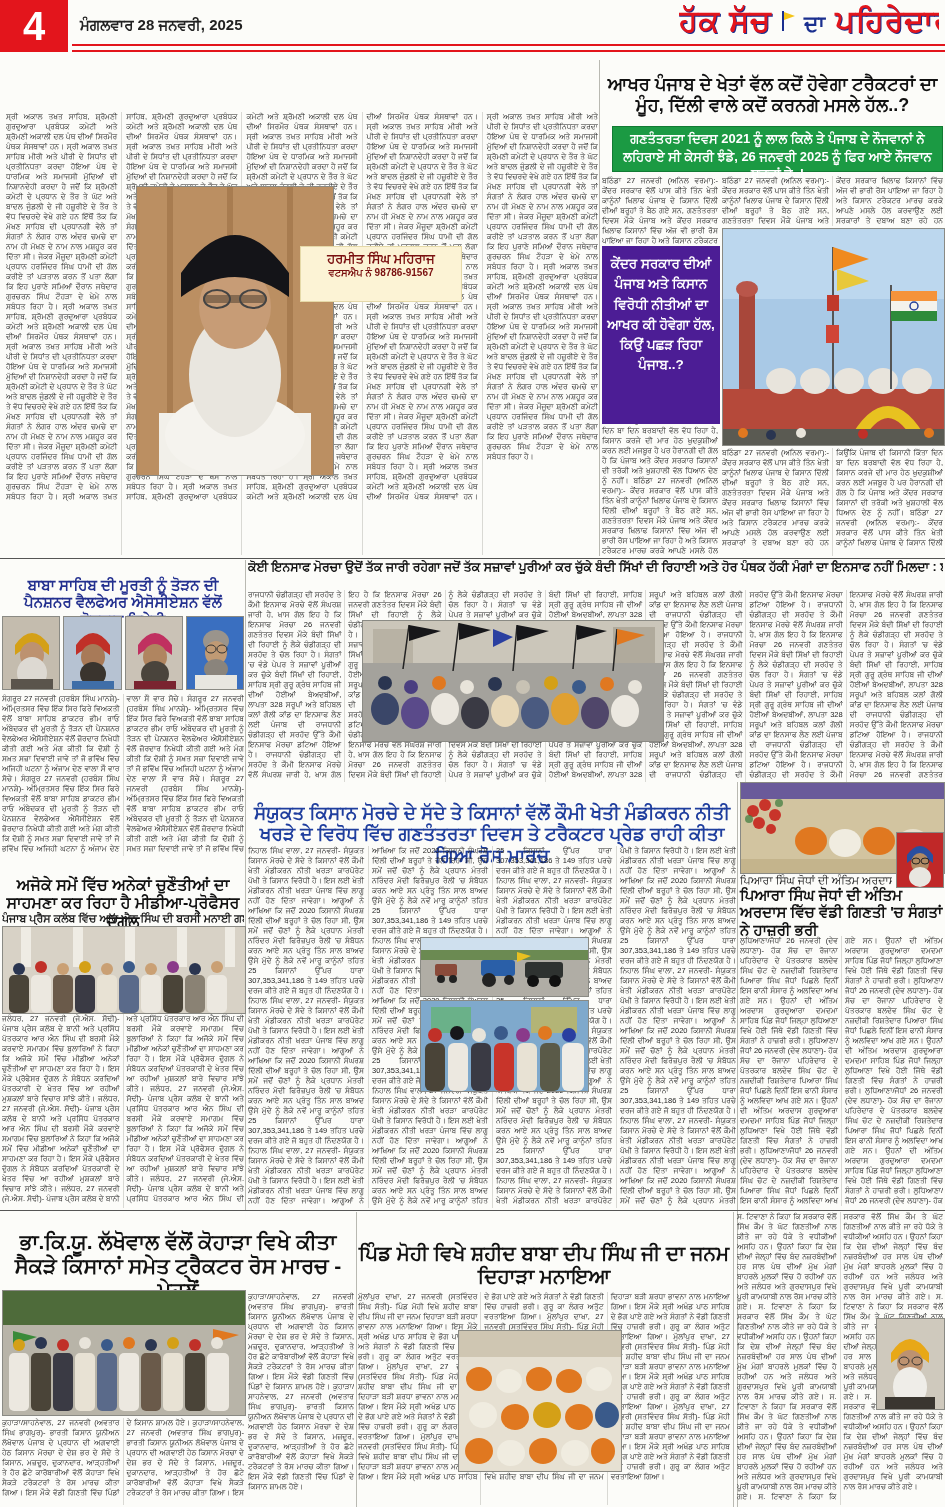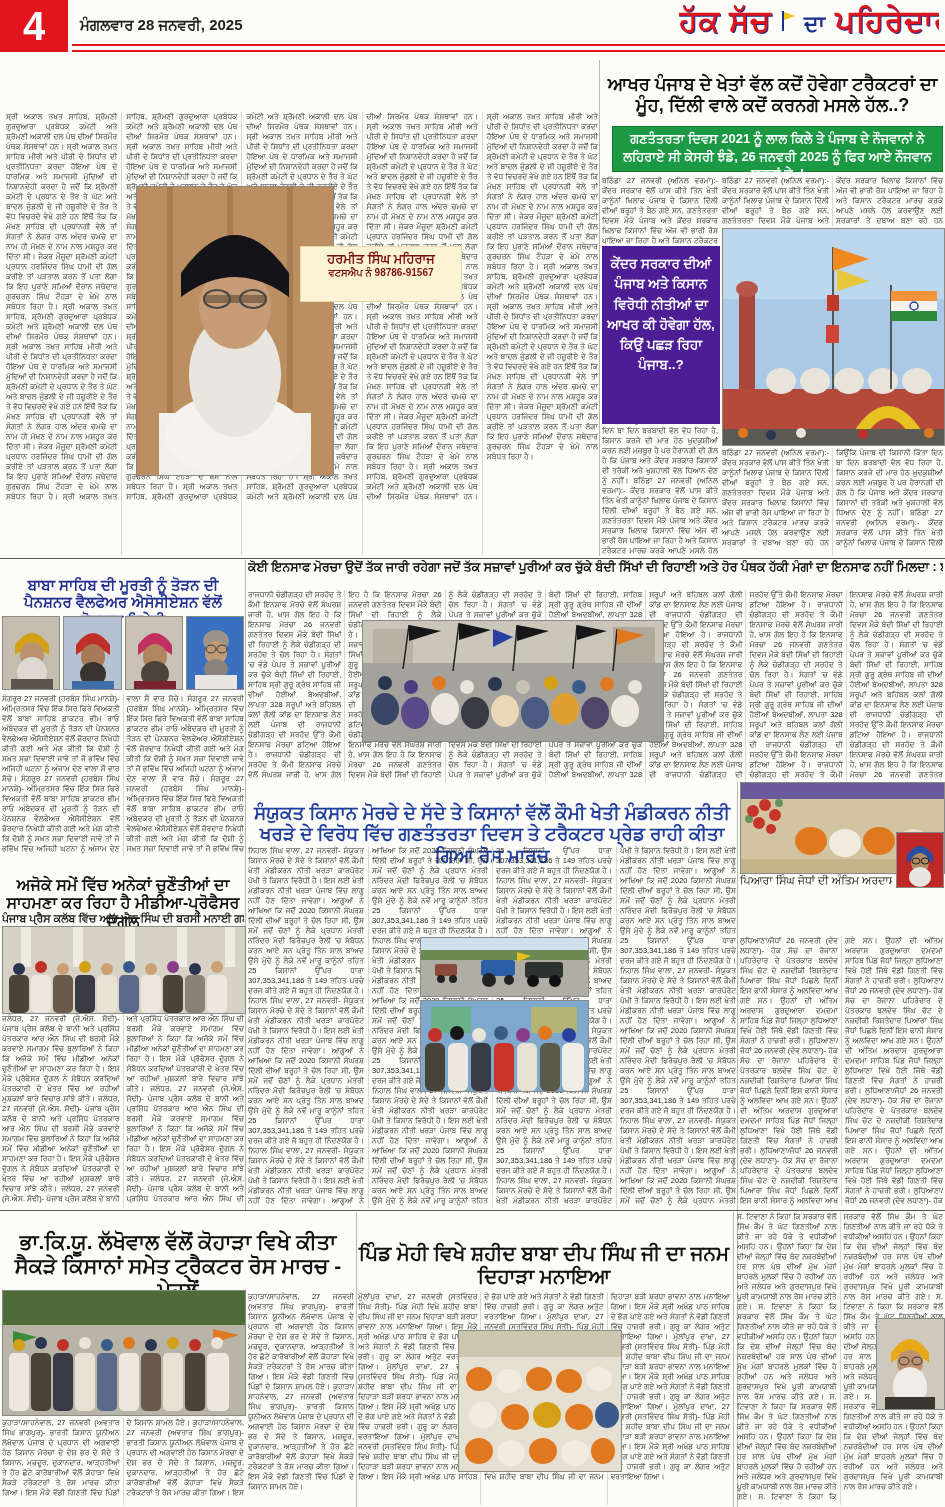--- a/index.html
+++ b/index.html
@@ -362,20 +362,21 @@
   <div class="abs photo" style="left:896px;top:832px;width:46px;height:54px;">
     <svg width="46" height="54" viewBox="0 0 46 54">
         <rect width="46" height="54" fill="#c02828"></rect>
         <path d="M10 22 Q23 4 36 22 L36 30 Q23 18 10 30 Z" fill="#2a4fa0"></path>
         <ellipse cx="23" cy="30" rx="9" ry="10" fill="#b08a64"></ellipse>
         <ellipse cx="23" cy="44" rx="11" ry="10" fill="#e8e6e0"></ellipse>
         <ellipse cx="19" cy="28" rx="4" ry="3" fill="none" stroke="#222" stroke-width="1"></ellipse>
         <ellipse cx="28" cy="28" rx="4" ry="3" fill="none" stroke="#222" stroke-width="1"></ellipse>
       </svg>
   </div>
+  <div class="abs pyara-headline hd">ਪਿਆਰਾ ਸਿੰਘ ਜੋਧਾਂ ਦੀ ਅੰਤਿਮ ਅਰਦਾਸ ਵਿੱਚ ਵੱਡੀ ਗਿਣਤੀ 'ਚ ਸੰਗਤਾਂ ਨੇ ਹਾਜ਼ਰੀ ਭਰੀ</div>
   <div class="abs body-text cols2" style="left:740px;top:936px;width:203px;height:270px;">ਲੁਧਿਆਣਾ/ਜੋਧਾਂ 26 ਜਨਵਰੀ (ਦੇਵ ਲਧਾਣਾ)- ਹੱਕ ਸੱਚ ਦਾ ਰੋਜਾਨਾ ਪਹਿਰੇਦਾਰ ਦੇ ਪੱਤਰਕਾਰ ਬਲਦੇਵ ਸਿੰਘ ਚੱਟ ਦੇ ਨਜ਼ਦੀਕੀ ਰਿਸ਼ਤੇਦਾਰ ਪਿਆਰਾ ਸਿੰਘ ਜੋਧਾਂ ਪਿਛਲੇ ਦਿਨੀਂ ਇਸ ਫਾਨੀ ਸੰਸਾਰ ਨੂੰ ਅਲਵਿਦਾ ਆਖ ਗਏ ਸਨ। ਉਹਨਾਂ ਦੀ ਅੰਤਿਮ ਅਰਦਾਸ ਗੁਰਦੁਆਰਾ ਦਮਦਮਾ ਸਾਹਿਬ ਪਿੰਡ ਜੋਧਾਂ ਜਿਲ੍ਹਾ ਲੁਧਿਆਣਾ ਵਿਖੇ ਹੋਈ ਜਿੱਥੇ ਵੱਡੀ ਗਿਣਤੀ ਵਿੱਚ ਸੰਗਤਾਂ ਨੇ ਹਾਜ਼ਰੀ ਭਰੀ। ਲੁਧਿਆਣਾ/ਜੋਧਾਂ 26 ਜਨਵਰੀ (ਦੇਵ ਲਧਾਣਾ)- ਹੱਕ ਸੱਚ ਦਾ ਰੋਜਾਨਾ ਪਹਿਰੇਦਾਰ ਦੇ ਪੱਤਰਕਾਰ ਬਲਦੇਵ ਸਿੰਘ ਚੱਟ ਦੇ ਨਜ਼ਦੀਕੀ ਰਿਸ਼ਤੇਦਾਰ ਪਿਆਰਾ ਸਿੰਘ ਜੋਧਾਂ ਪਿਛਲੇ ਦਿਨੀਂ ਇਸ ਫਾਨੀ ਸੰਸਾਰ ਨੂੰ ਅਲਵਿਦਾ ਆਖ ਗਏ ਸਨ। ਉਹਨਾਂ ਦੀ ਅੰਤਿਮ ਅਰਦਾਸ ਗੁਰਦੁਆਰਾ ਦਮਦਮਾ ਸਾਹਿਬ ਪਿੰਡ ਜੋਧਾਂ ਜਿਲ੍ਹਾ ਲੁਧਿਆਣਾ ਵਿਖੇ ਹੋਈ ਜਿੱਥੇ ਵੱਡੀ ਗਿਣਤੀ ਵਿੱਚ ਸੰਗਤਾਂ ਨੇ ਹਾਜ਼ਰੀ ਭਰੀ। ਲੁਧਿਆਣਾ/ਜੋਧਾਂ 26 ਜਨਵਰੀ (ਦੇਵ ਲਧਾਣਾ)- ਹੱਕ ਸੱਚ ਦਾ ਰੋਜਾਨਾ ਪਹਿਰੇਦਾਰ ਦੇ ਪੱਤਰਕਾਰ ਬਲਦੇਵ ਸਿੰਘ ਚੱਟ ਦੇ ਨਜ਼ਦੀਕੀ ਰਿਸ਼ਤੇਦਾਰ ਪਿਆਰਾ ਸਿੰਘ ਜੋਧਾਂ ਪਿਛਲੇ ਦਿਨੀਂ ਇਸ ਫਾਨੀ ਸੰਸਾਰ ਨੂੰ ਅਲਵਿਦਾ ਆਖ ਗਏ ਸਨ। ਉਹਨਾਂ ਦੀ ਅੰਤਿਮ ਅਰਦਾਸ ਗੁਰਦੁਆਰਾ ਦਮਦਮਾ ਸਾਹਿਬ ਪਿੰਡ ਜੋਧਾਂ ਜਿਲ੍ਹਾ ਲੁਧਿਆਣਾ ਵਿਖੇ ਹੋਈ ਜਿੱਥੇ ਵੱਡੀ ਗਿਣਤੀ ਵਿੱਚ ਸੰਗਤਾਂ ਨੇ ਹਾਜ਼ਰੀ ਭਰੀ। ਲੁਧਿਆਣਾ/ਜੋਧਾਂ 26 ਜਨਵਰੀ (ਦੇਵ ਲਧਾਣਾ)- ਹੱਕ ਸੱਚ ਦਾ ਰੋਜਾਨਾ ਪਹਿਰੇਦਾਰ ਦੇ ਪੱਤਰਕਾਰ ਬਲਦੇਵ ਸਿੰਘ ਚੱਟ ਦੇ ਨਜ਼ਦੀਕੀ ਰਿਸ਼ਤੇਦਾਰ ਪਿਆਰਾ ਸਿੰਘ ਜੋਧਾਂ ਪਿਛਲੇ ਦਿਨੀਂ ਇਸ ਫਾਨੀ ਸੰਸਾਰ ਨੂੰ ਅਲਵਿਦਾ ਆਖ ਗਏ ਸਨ। ਉਹਨਾਂ ਦੀ ਅੰਤਿਮ ਅਰਦਾਸ ਗੁਰਦੁਆਰਾ ਦਮਦਮਾ ਸਾਹਿਬ ਪਿੰਡ ਜੋਧਾਂ ਜਿਲ੍ਹਾ ਲੁਧਿਆਣਾ ਵਿਖੇ ਹੋਈ ਜਿੱਥੇ ਵੱਡੀ ਗਿਣਤੀ ਵਿੱਚ ਸੰਗਤਾਂ ਨੇ ਹਾਜ਼ਰੀ ਭਰੀ। ਲੁਧਿਆਣਾ/ਜੋਧਾਂ 26 ਜਨਵਰੀ (ਦੇਵ ਲਧਾਣਾ)- ਹੱਕ ਸੱਚ ਦਾ ਰੋਜਾਨਾ ਪਹਿਰੇਦਾਰ ਦੇ ਪੱਤਰਕਾਰ ਬਲਦੇਵ ਸਿੰਘ ਚੱਟ ਦੇ ਨਜ਼ਦੀਕੀ ਰਿਸ਼ਤੇਦਾਰ ਪਿਆਰਾ ਸਿੰਘ ਜੋਧਾਂ ਪਿਛਲੇ ਦਿਨੀਂ ਇਸ ਫਾਨੀ ਸੰਸਾਰ ਨੂੰ ਅਲਵਿਦਾ ਆਖ ਗਏ ਸਨ। ਉਹਨਾਂ ਦੀ ਅੰਤਿਮ ਅਰਦਾਸ ਗੁਰਦੁਆਰਾ ਦਮਦਮਾ ਸਾਹਿਬ ਪਿੰਡ ਜੋਧਾਂ ਜਿਲ੍ਹਾ ਲੁਧਿਆਣਾ ਵਿਖੇ ਹੋਈ ਜਿੱਥੇ ਵੱਡੀ ਗਿਣਤੀ ਵਿੱਚ ਸੰਗਤਾਂ ਨੇ ਹਾਜ਼ਰੀ ਭਰੀ। ਲੁਧਿਆਣਾ/ਜੋਧਾਂ 26 ਜਨਵਰੀ (ਦੇਵ ਲਧਾਣਾ)- ਹੱਕ ਸੱਚ ਦਾ ਰੋਜਾਨਾ ਪਹਿਰੇਦਾਰ ਦੇ ਪੱਤਰਕਾਰ ਬਲਦੇਵ ਸਿੰਘ ਚੱਟ ਦੇ ਨਜ਼ਦੀਕੀ ਰਿਸ਼ਤੇਦਾਰ ਪਿਆਰਾ ਸਿੰਘ ਜੋਧਾਂ ਪਿਛਲੇ ਦਿਨੀਂ ਇਸ ਫਾਨੀ ਸੰਸਾਰ ਨੂੰ ਅਲਵਿਦਾ ਆਖ ਗਏ ਸਨ। ਉਹਨਾਂ ਦੀ ਅੰਤਿਮ ਅਰਦਾਸ ਗੁਰਦੁਆਰਾ ਦਮਦਮਾ ਸਾਹਿਬ ਪਿੰਡ ਜੋਧਾਂ ਜਿਲ੍ਹਾ ਲੁਧਿਆਣਾ ਵਿਖੇ ਹੋਈ ਜਿੱਥੇ ਵੱਡੀ ਗਿਣਤੀ ਵਿੱਚ ਸੰਗਤਾਂ ਨੇ ਹਾਜ਼ਰੀ ਭਰੀ।</div>
   <div class="vline" style="left:737px;top:782px;height:725px;"></div>
 
   <div class="hline" style="left:0;top:1210px;width:945px;"></div>
 
   <div class="abs bku-headline hd center">ਭਾ.ਕਿ.ਯੂ. ਲੱਖੋਵਾਲ ਵੱਲੋਂ ਕੋਹਾੜਾ ਵਿਖੇ ਕੀਤਾ ਸੈਕੜੇ ਕਿਸਾਨਾਂ ਸਮੇਤ ਟ੍ਰੈਕਟਰ ਰੋਸ ਮਾਰਚ - ਮੇਹਲੋਂ</div>
   <div class="abs photo" style="left:2px;top:1290px;width:242px;height:124px;">
     <svg width="242" height="124" viewBox="0 0 242 124">
       <rect width="242" height="124" fill="#b8b4a8"></rect>
       <rect width="242" height="34" fill="#4e6b3a"></rect>

